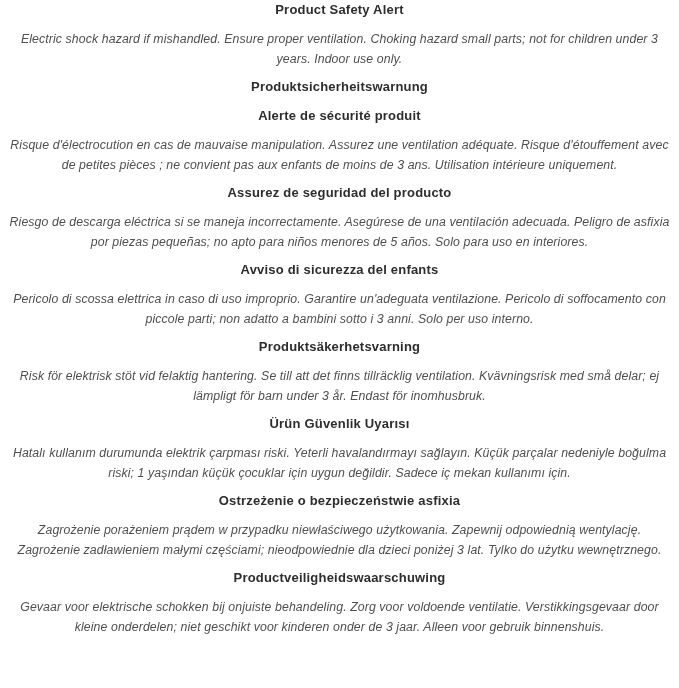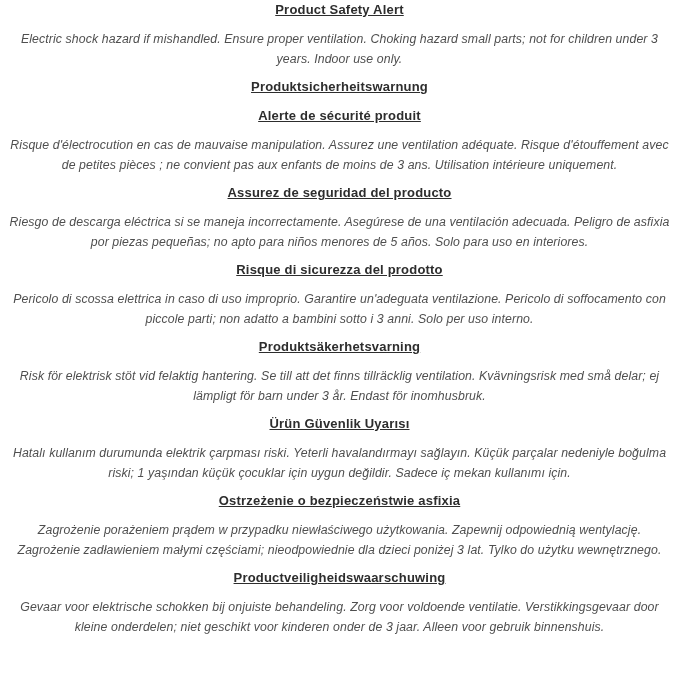--- a/index.html
+++ b/index.html
@@ -19,21 +19,20 @@
     padding: 0 7px;
     text-align: center;
   }
   .alert-section h2 {
     font-size: 13px;
     font-weight: 700;
     color: #2d2d2d;
     line-height: 20px;
     letter-spacing: 0.2px;
     margin: 0 0 9px 0;
-    text-decoration: underline;
   }
   .alert-section p {
     font-size: 12.3px;
     font-weight: 400;
     color: #4f4f4f;
     line-height: 20px;
     letter-spacing: 0.1px;
     margin: 0 0 8px 0;
     font-style: italic;
   }
@@ -56,21 +55,21 @@
     <h2>Alerte de sécurité produit</h2>
     <p>Risque d'électrocution en cas de mauvaise manipulation. Assurez une ventilation adéquate. Risque d'étouffement avec de petites pièces ; ne convient pas aux enfants de moins de 3 ans. Utilisation intérieure uniquement.</p>
   </section>
 
   <section class="alert-section">
     <h2>Assurez de seguridad del producto</h2>
     <p>Riesgo de descarga eléctrica si se maneja incorrectamente. Asegúrese de una ventilación adecuada. Peligro de asfixia por piezas pequeñas; no apto para niños menores de 5 años. Solo para uso en interiores.</p>
   </section>
 
   <section class="alert-section">
-    <h2>Risque di sicurezza del prodotto</h2>
+    <h2>Avviso di sicurezza del enfants</h2>
     <p>Pericolo di scossa elettrica in caso di uso improprio. Garantire un'adeguata ventilazione. Pericolo di soffocamento con piccole parti; non adatto a bambini sotto i 3 anni. Solo per uso interno.</p>
   </section>
 
   <section class="alert-section">
     <h2>Produktsäkerhetsvarning</h2>
     <p>Risk för elektrisk stöt vid felaktig hantering. Se till att det finns tillräcklig ventilation. Kvävningsrisk med små delar; ej lämpligt för barn under 3 år. Endast för inomhusbruk.</p>
   </section>
 
   <section class="alert-section">
     <h2>Ürün Güvenlik Uyarısı</h2>

